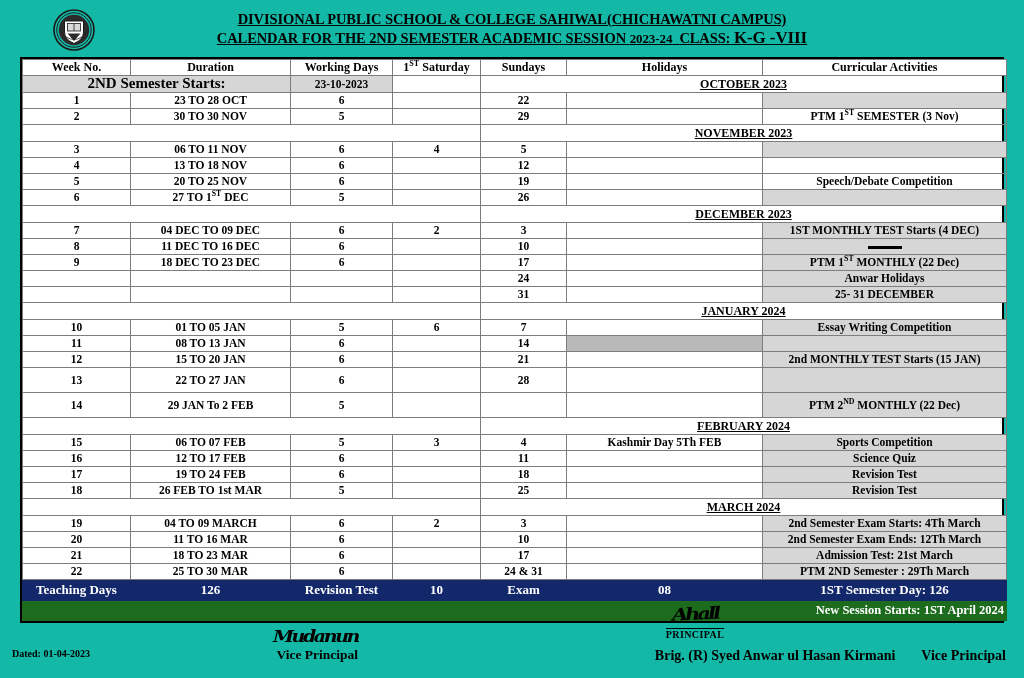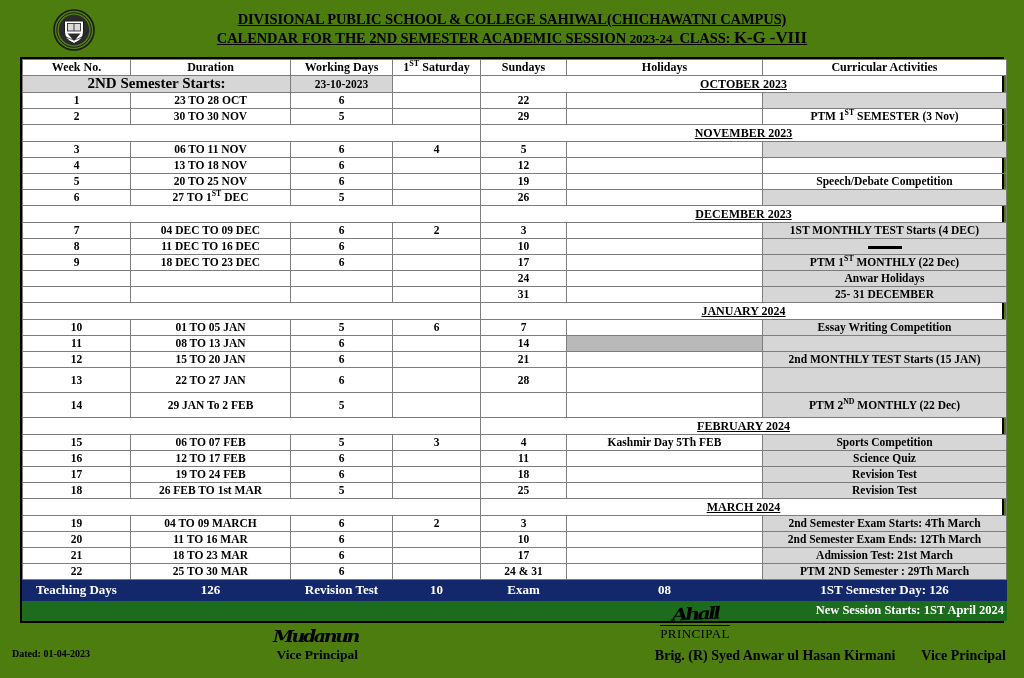--- a/index.html
+++ b/index.html
@@ -8,21 +8,21 @@
     width: 1024px; height: 678px;
     background: #ffffff;
     font-family: "Liberation Serif", "DejaVu Serif", serif;
     color: #000000;
     overflow: hidden;
   }
   #page {
     position: relative;
     width: 1024px;
     height: 678px;
-    background: #4d7c0f;
+    background: #14b8a6;
   }
 
   
   .header {
     position: relative;
     height: 56px;
   }
   .logo {
     position: absolute;
     left: 52px; top: 8px;
@@ -186,22 +186,22 @@
     letter-spacing: -3px;
     line-height: 20px;
     transform: scaleY(0.8) rotate(-3deg);
   }
   .sig-caption {
     font-size: 13.5px;
     font-weight: bold;
     margin-top: 1px;
   }
   .principal-stamp {
-    font-size: 13px;
-    font-weight: normal;
+    font-size: 10px;
+    font-weight: bold;
     letter-spacing: 0.4px;
     border-top: 1.2px solid #000;
     display: inline-block;
     padding-top: 0px;
     margin-top: -2px;
   }
   .dated {
     position: absolute;
     left: 12px; top: 46px;
     font-size: 10px;

